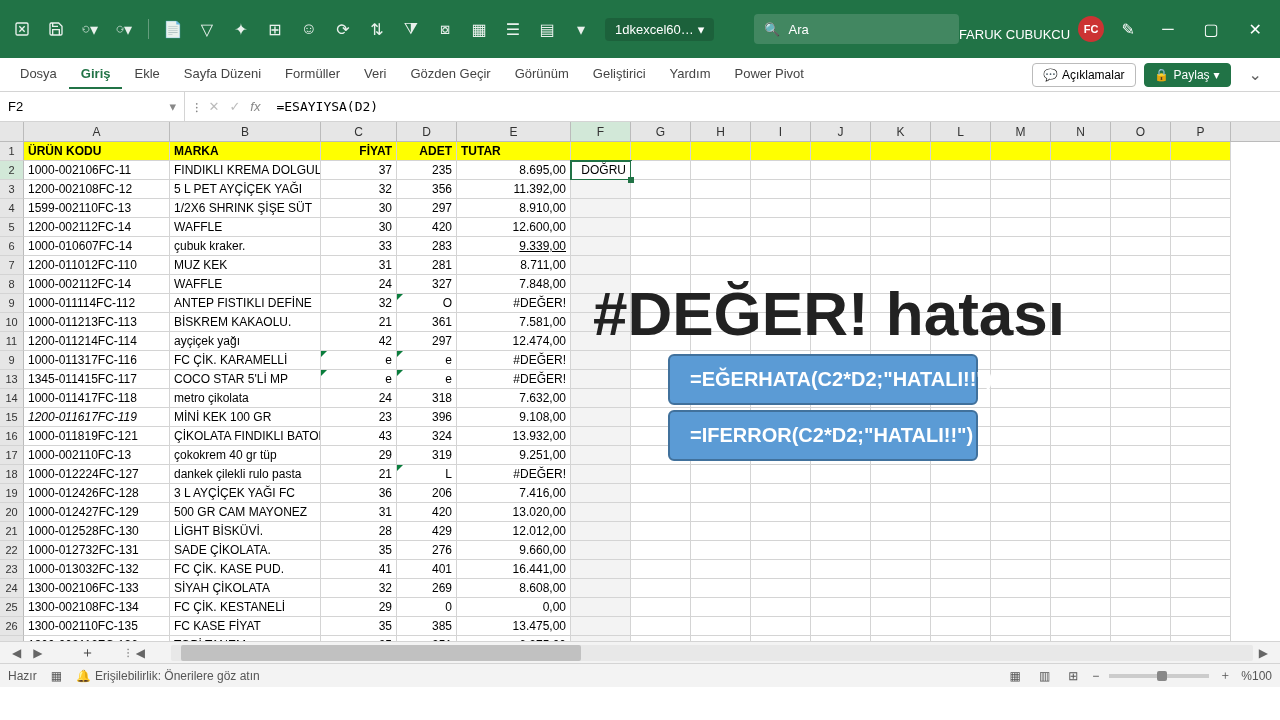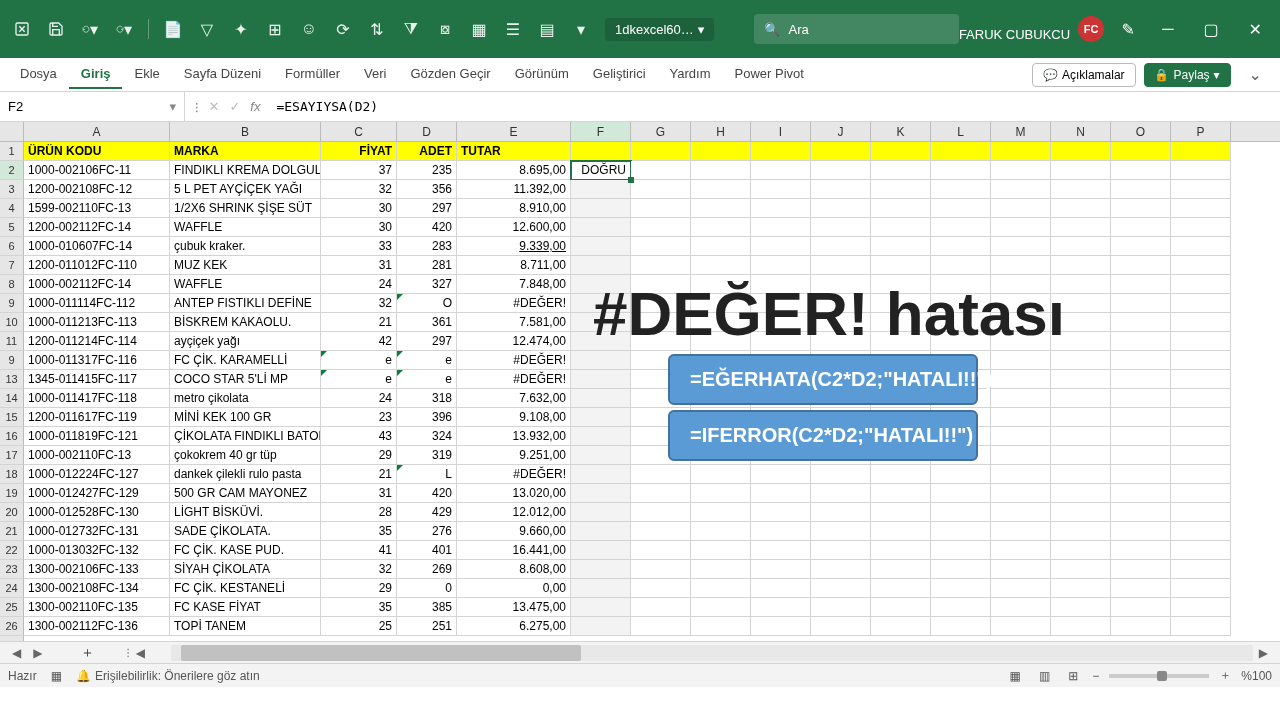--- a/index.html
+++ b/index.html
@@ -466,21 +466,21 @@
         <div class="cell" style="width: 60px;"></div>
         <div class="cell" style="width: 60px;"></div>
         <div class="cell" style="width: 60px;"></div>
         <div class="cell" style="width: 60px;"></div>
         <div class="cell" style="width: 60px;"></div>
         <div class="cell" style="width: 60px;"></div>
         <div class="cell" style="width: 60px;"></div>
         <div class="cell" style="width: 60px;"></div>
       </div>
       <div class="row">
-        <div class="cell" style="width: 146px;">1200-011617FC-119</div>
+        <div class="cell" style="width: 146px; font-style: italic;">1200-011617FC-119</div>
         <div class="cell" style="width: 151px;">MİNİ KEK 100 GR</div>
         <div class="cell num" style="width: 76px;">23</div>
         <div class="cell num" style="width: 60px;">396</div>
         <div class="cell num" style="width: 114px;">9.108,00</div>
         <div class="cell col-f num" style="width: 60px;"></div>
         <div class="cell" style="width: 60px;"></div>
         <div class="cell" style="width: 60px;"></div>
         <div class="cell" style="width: 60px;"></div>
         <div class="cell" style="width: 60px;"></div>
         <div class="cell" style="width: 60px;"></div>
@@ -525,20 +525,38 @@
         <div class="cell" style="width: 60px;"></div>
         <div class="cell" style="width: 60px;"></div>
         <div class="cell" style="width: 60px;"></div>
       </div>
       <div class="row">
         <div class="cell" style="width: 146px;">1000-012224FC-127</div>
         <div class="cell" style="width: 151px;">dankek çilekli rulo pasta</div>
         <div class="cell num" style="width: 76px;">21</div>
         <div class="cell num err-tri" style="width: 60px;">L</div>
         <div class="cell num" style="width: 114px;">#DEĞER!</div>
+        <div class="cell col-f num" style="width: 60px;"></div>
+        <div class="cell" style="width: 60px;"></div>
+        <div class="cell" style="width: 60px;"></div>
+        <div class="cell" style="width: 60px;"></div>
+        <div class="cell" style="width: 60px;"></div>
+        <div class="cell" style="width: 60px;"></div>
+        <div class="cell" style="width: 60px;"></div>
+        <div class="cell" style="width: 60px;"></div>
+        <div class="cell" style="width: 60px;"></div>
+        <div class="cell" style="width: 60px;"></div>
+        <div class="cell" style="width: 60px;"></div>
+      </div>
+      <div class="row">
+        <div class="cell" style="width: 146px;">1000-012426FC-128</div>
+        <div class="cell" style="width: 151px;">3 L AYÇİÇEK YAĞI FC</div>
+        <div class="cell num" style="width: 76px;">36</div>
+        <div class="cell num" style="width: 60px;">206</div>
+        <div class="cell num" style="width: 114px;">7.416,00</div>
         <div class="cell col-f num" style="width: 60px;"></div>
         <div class="cell" style="width: 60px;"></div>
         <div class="cell" style="width: 60px;"></div>
         <div class="cell" style="width: 60px;"></div>
         <div class="cell" style="width: 60px;"></div>
         <div class="cell" style="width: 60px;"></div>
         <div class="cell" style="width: 60px;"></div>
         <div class="cell" style="width: 60px;"></div>
         <div class="cell" style="width: 60px;"></div>
         <div class="cell" style="width: 60px;"></div>

